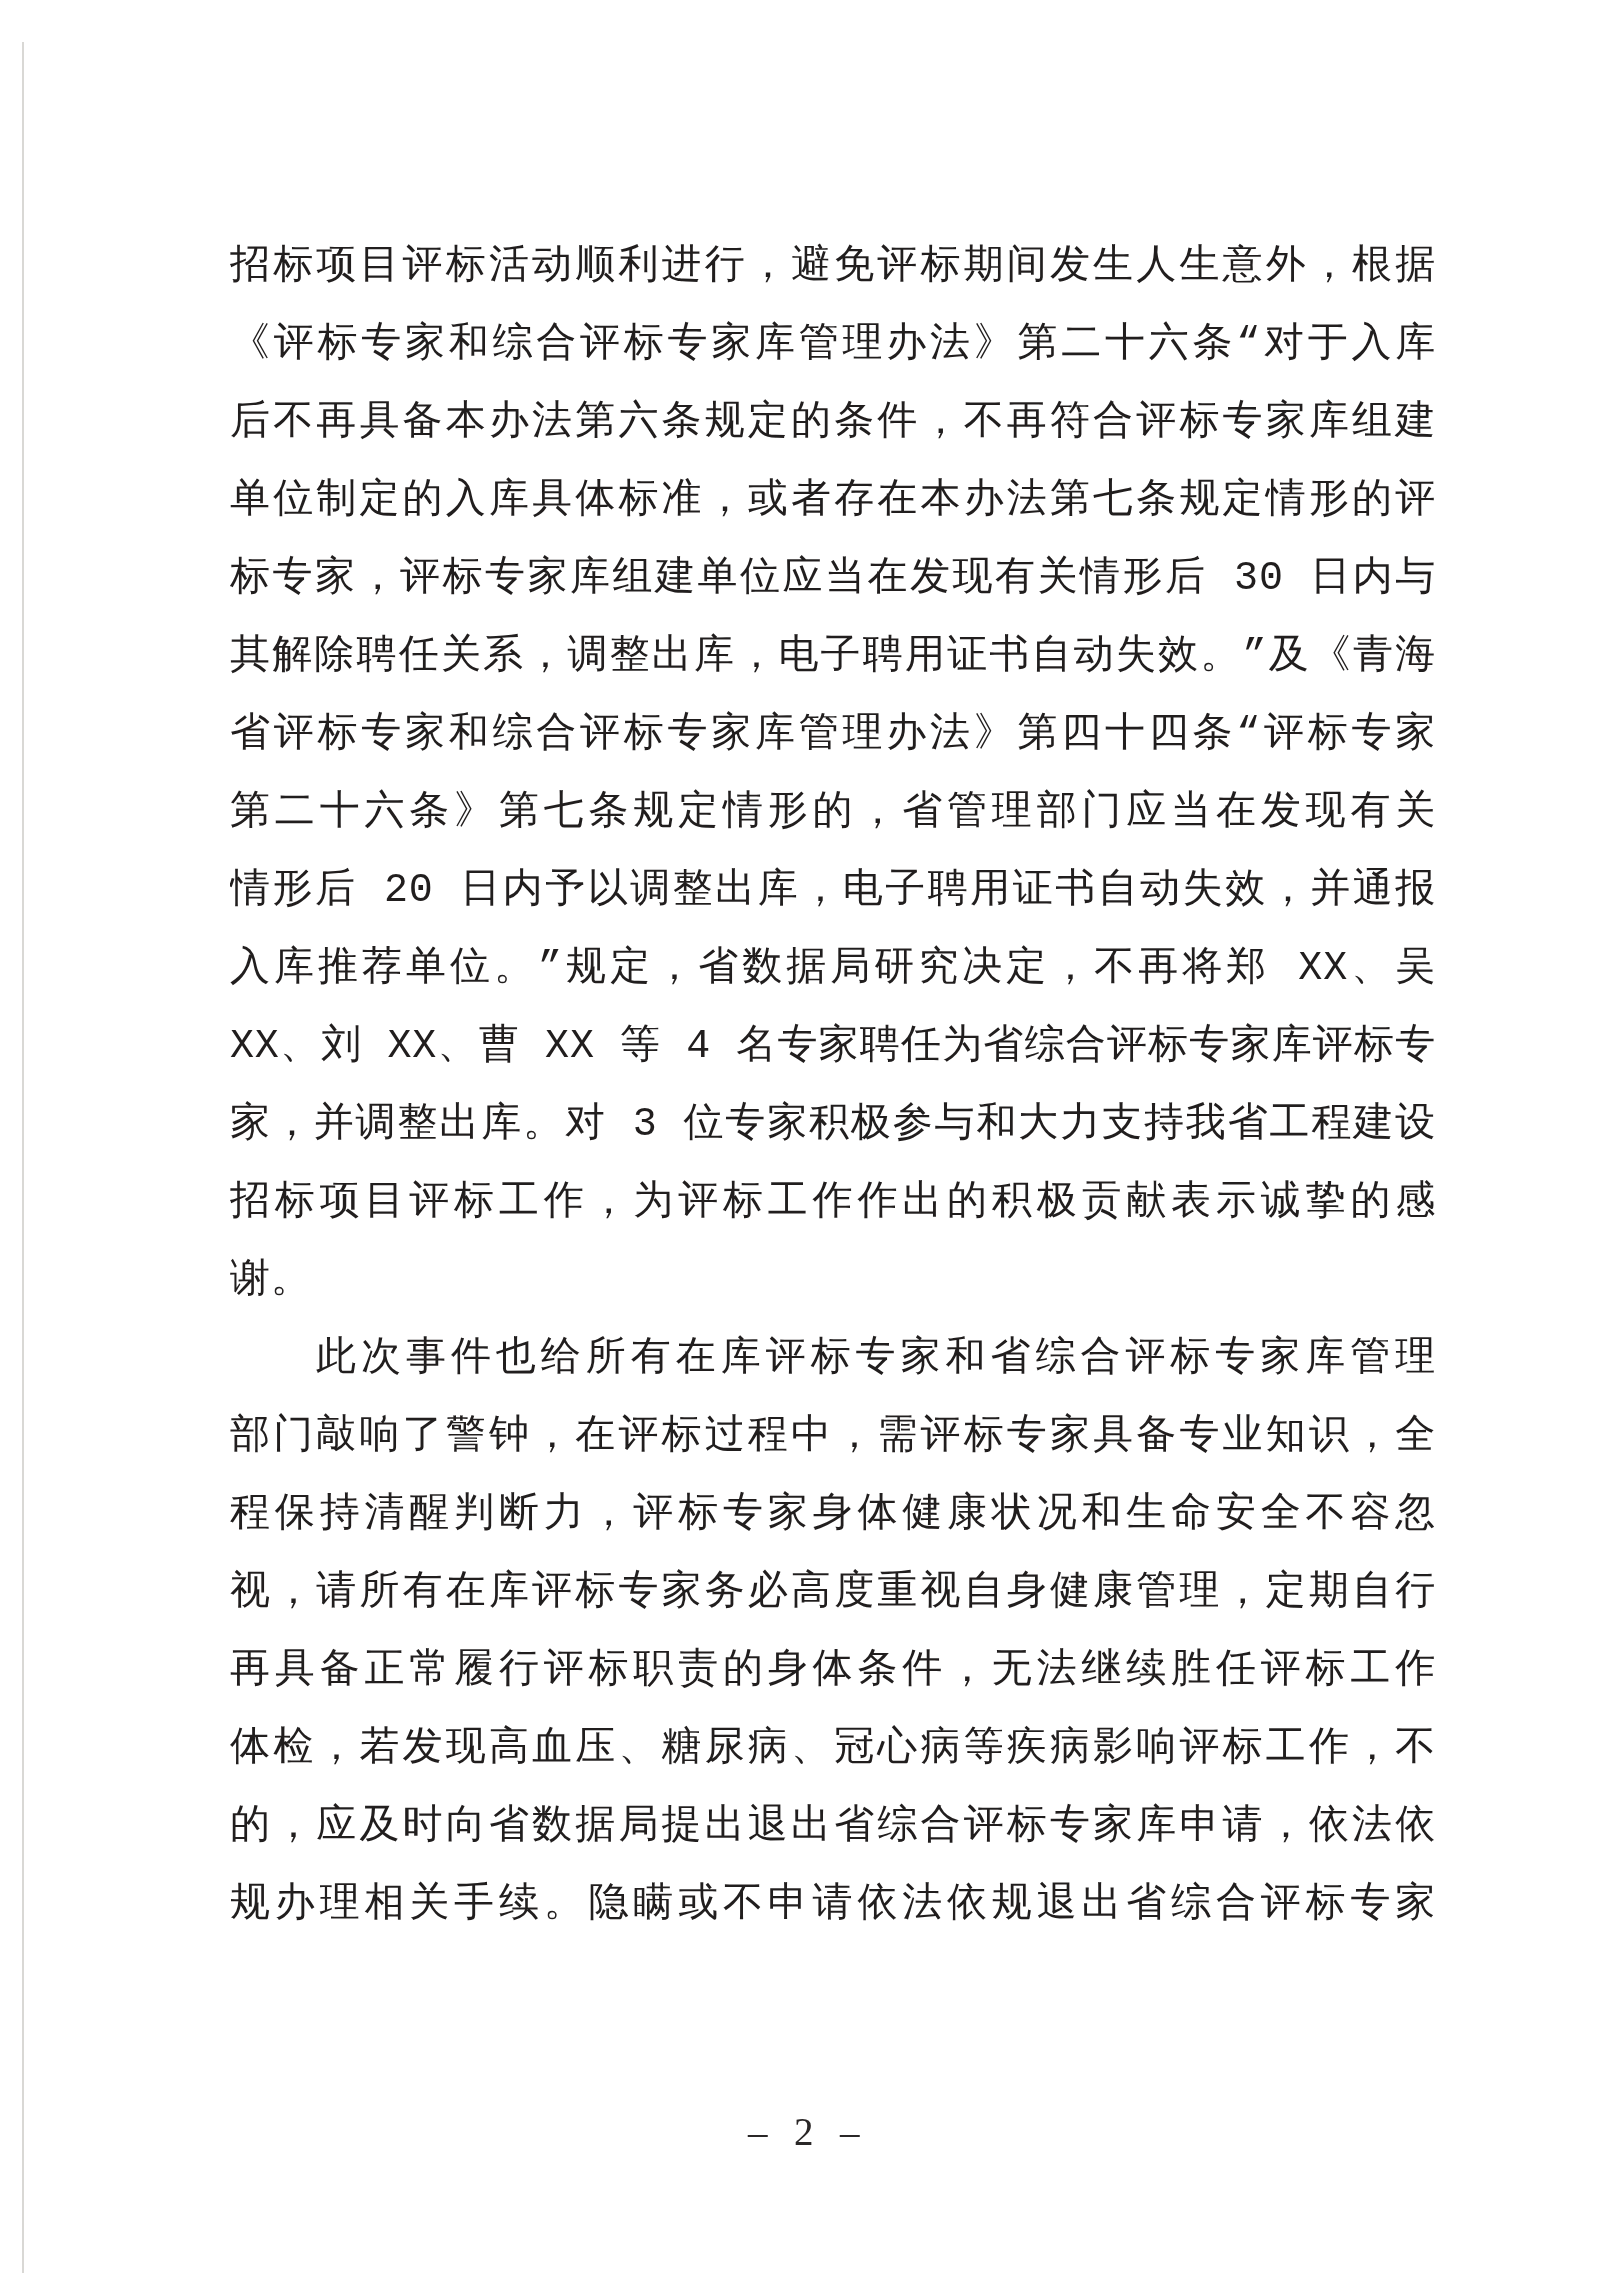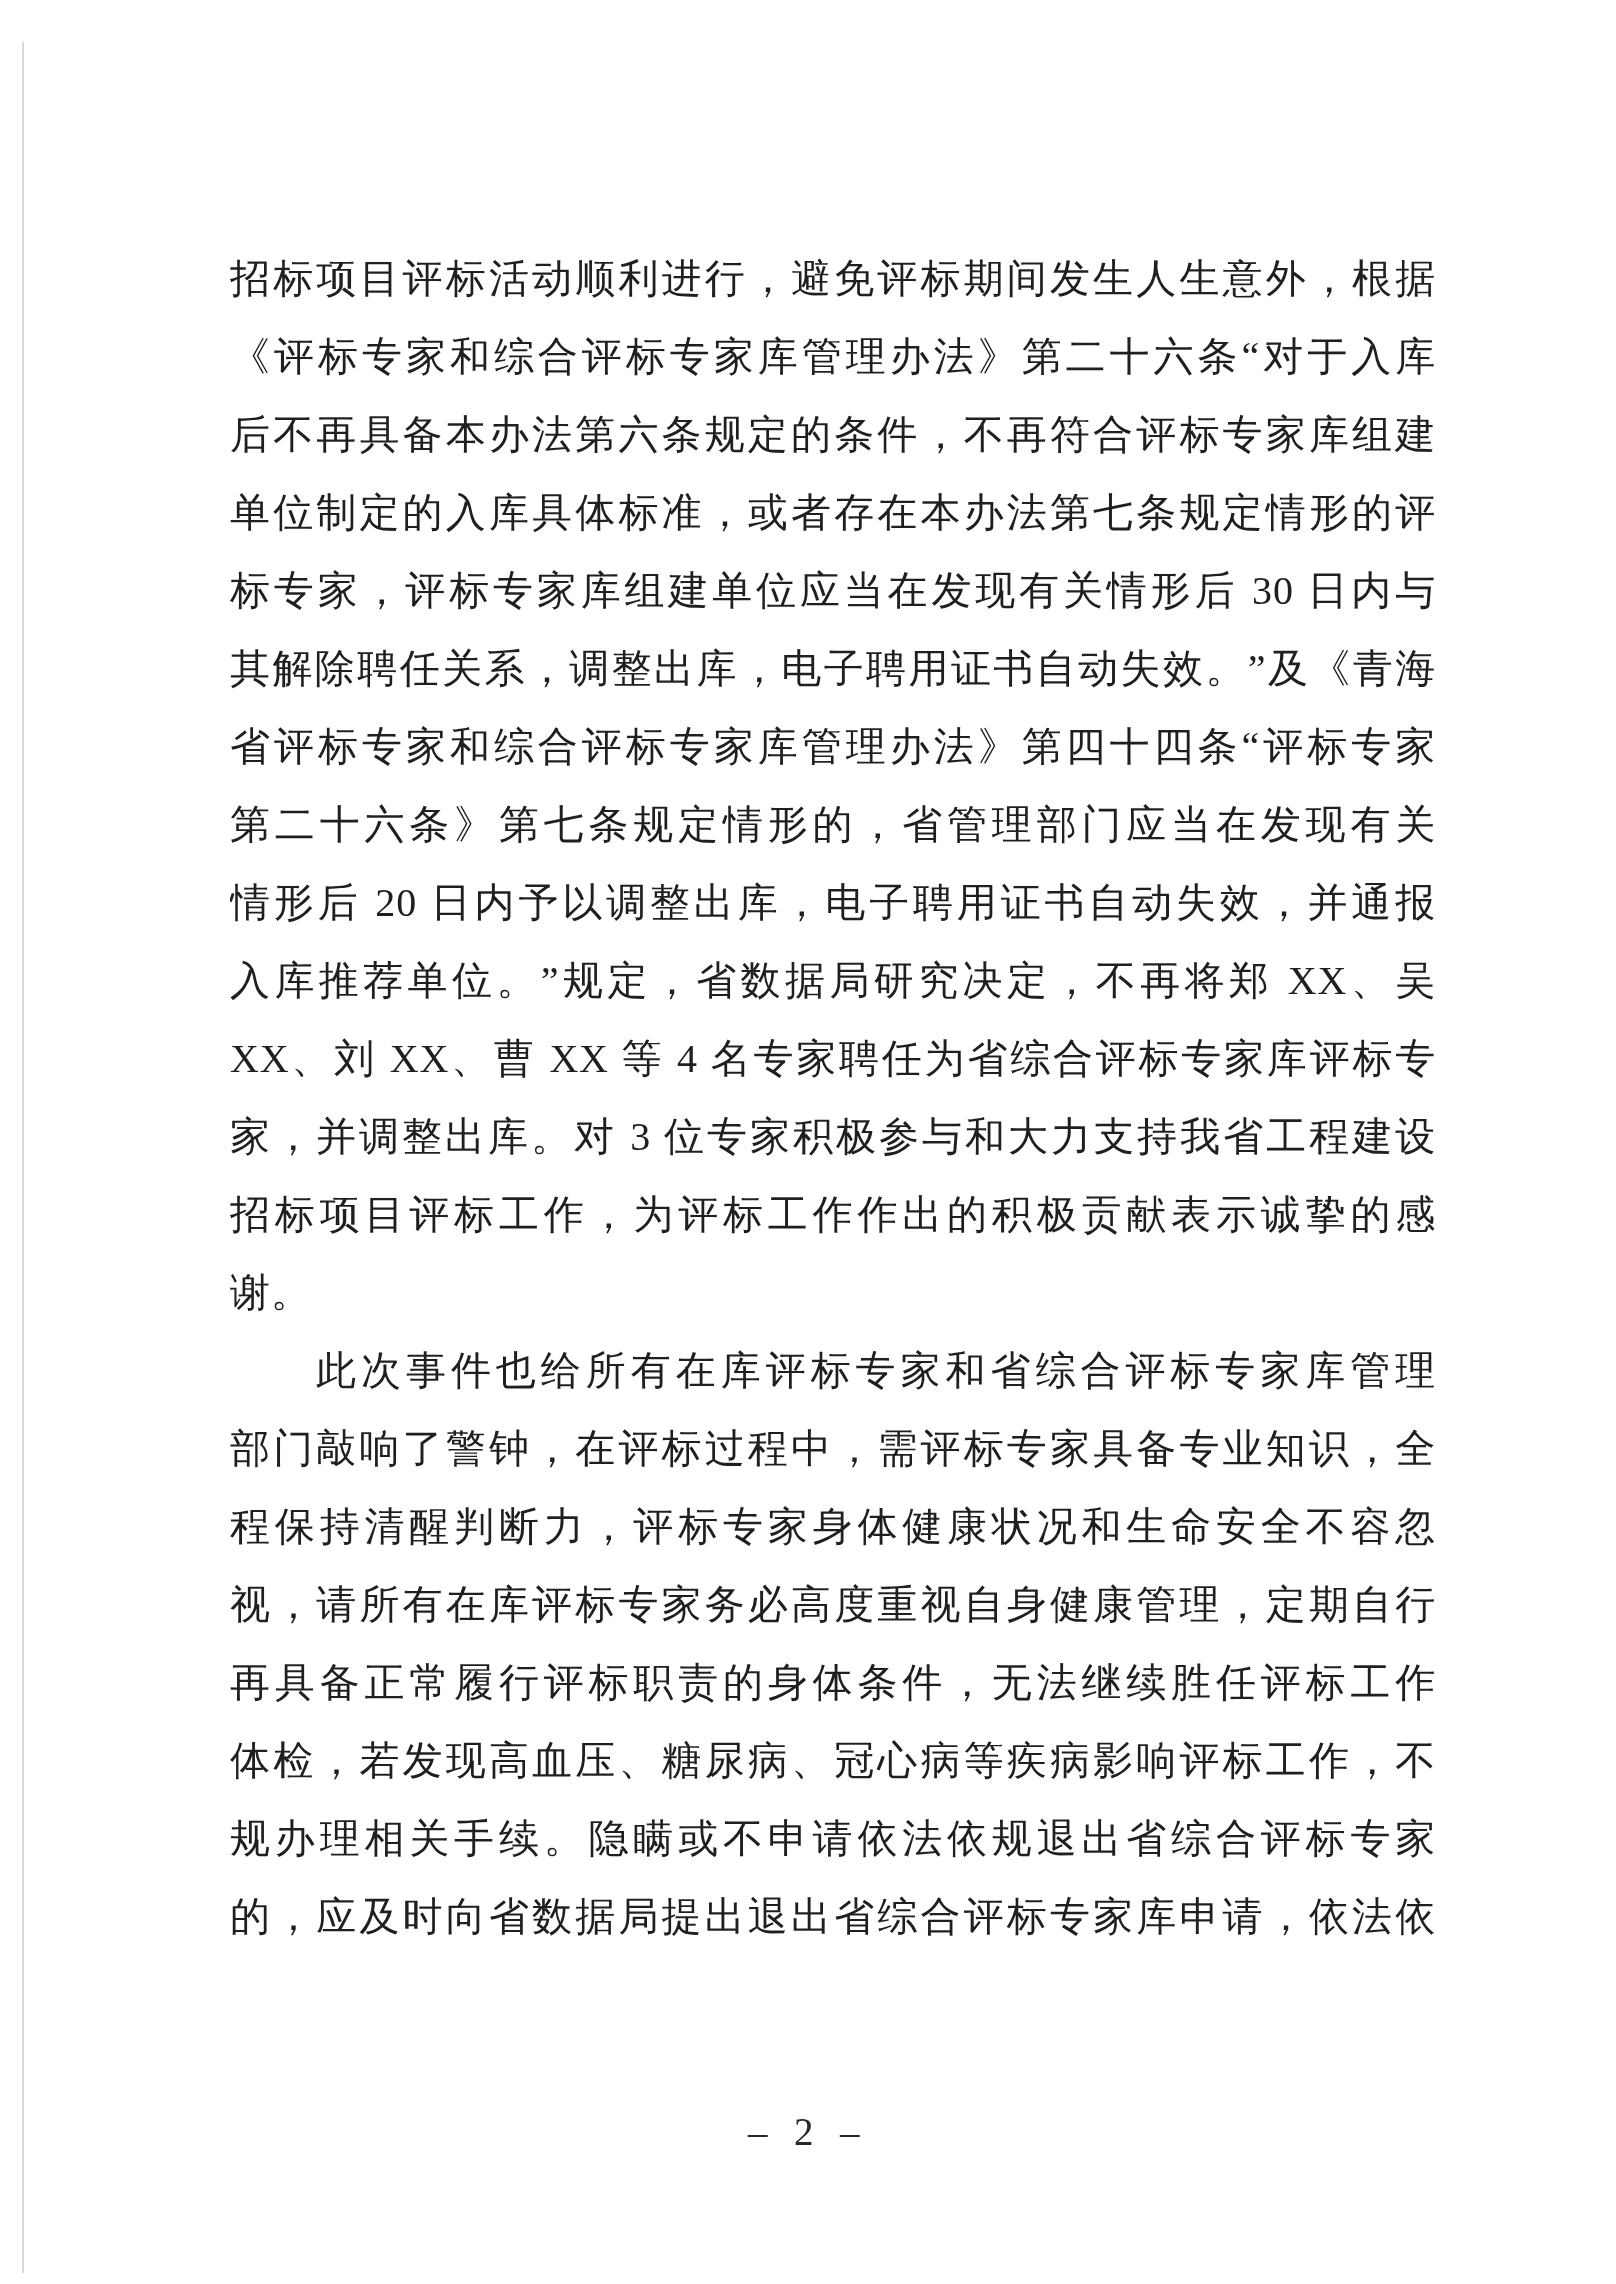--- a/index.html
+++ b/index.html
@@ -21,25 +21,26 @@
     position: absolute;
     left: 22px;
     top: 42px;
     width: 1.7px;
     height: 2231px;
     background: #d9d8d5;
   }
   .content {
     position: absolute;
     left: 230px;
-    top: 240px;
+    top: 228px;
     width: 1206px;
     font-size: 40px;
     line-height: 78px;
     letter-spacing: 0.8px;
+    font-family: Liberation Mono, monospace;
   }
   .line {
     height: 78px;
     overflow: hidden;
     text-align: justify;
     text-align-last: justify;
     white-space: normal;
   }
   .line.indent {
     text-indent: 86px;
@@ -87,22 +88,22 @@
       <div class="line para-end">谢。</div>
     </section>
 
     <section>
       <div class="line indent">此次事件也给所有在库评标专家和省综合评标专家库管理</div>
       <div class="line">部门敲响了警钟，在评标过程中，需评标专家具备专业知识，全</div>
       <div class="line">程保持清醒判断力，评标专家身体健康状况和生命安全不容忽</div>
       <div class="line">视，请所有在库评标专家务必高度重视自身健康管理，定期自行</div>
       <div class="line">再具备正常履行评标职责的身体条件，无法继续胜任评标工作</div>
       <div class="line">体检，若发现高血压、糖尿病、冠心病等疾病影响评标工作，不</div>
+      <div class="line">的，应及时向省数据局提出退出省综合评标专家库申请，依法依</div>
       <div class="line">规办理相关手续。隐瞒或不申请依法依规退出省综合评标专家</div>
-      <div class="line">的，应及时向省数据局提出退出省综合评标专家库申请，依法依</div>
     </section>
 
   </main>
 
   <footer class="page-footer">
     <span class="page-number">– 2 –</span>
   </footer>
 
 </div>
 

